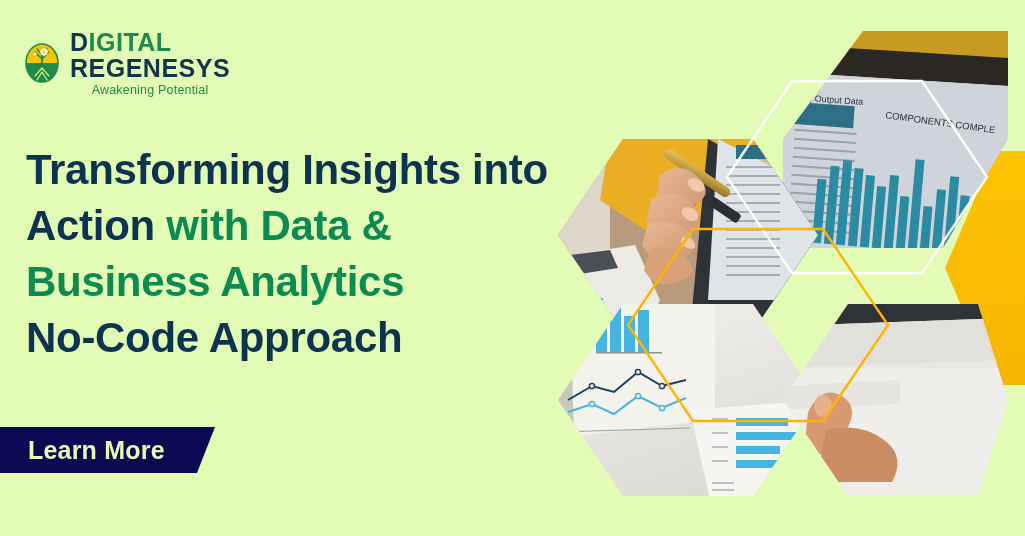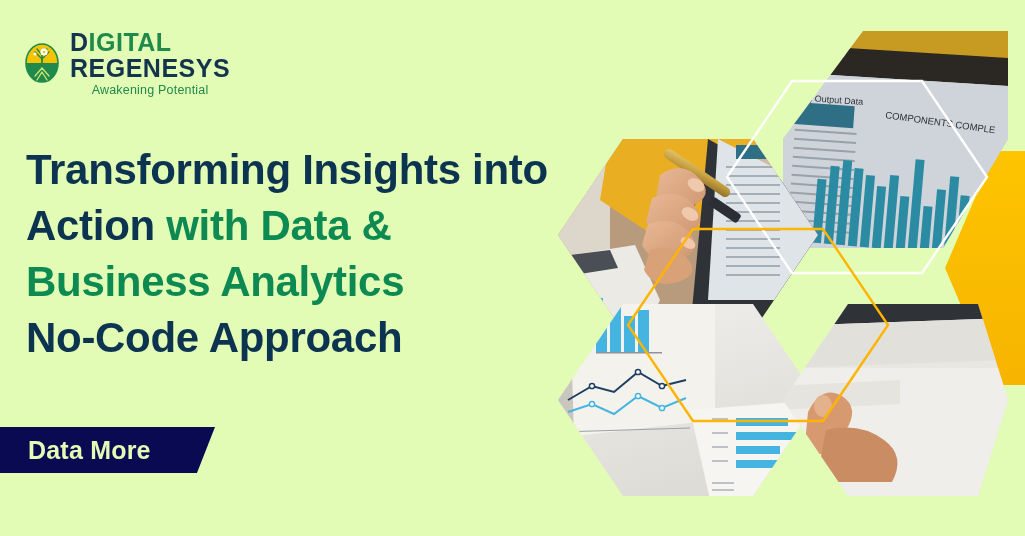--- a/index.html
+++ b/index.html
@@ -77,21 +77,21 @@
       </svg>
     </span>
     <span class="logo-words">
       <span class="logo-l1"><span class="dark">D</span><span>IGITAL</span></span>
       <span class="logo-l2">REGENESYS</span>
       <span class="logo-tag">Awakening Potential</span>
     </span>
   </div>
 
   <div id="cta">
-    <span class="lbl">Data More</span>
+    <span class="lbl">Learn More</span>
   </div>
 
   <div id="art">
     <svg viewBox="0 0 485 536" xmlns="http://www.w3.org/2000/svg">
       <defs>
 
         <clipPath id="hexTR">
             <polygon points="337,31 402,0 467,31 467,140 402,171 337,140"></polygon>
           </clipPath>
 

